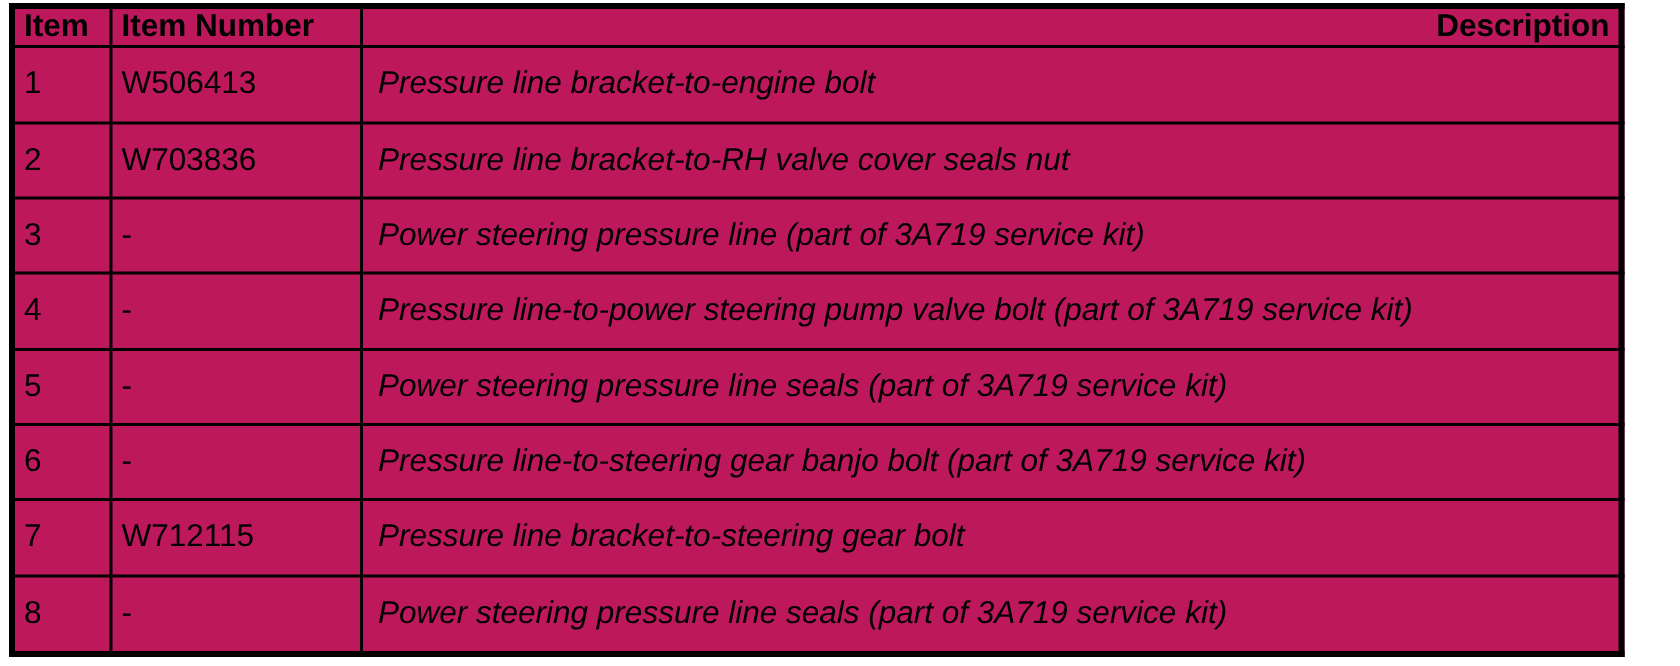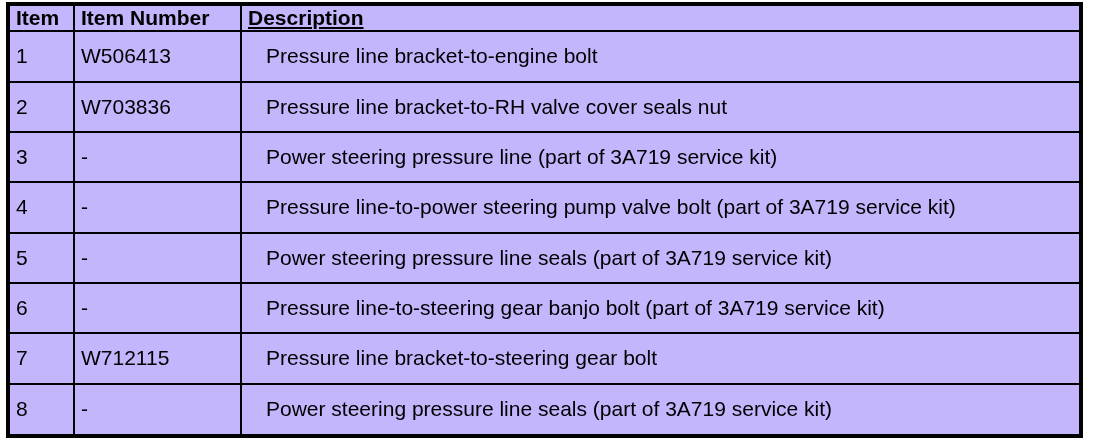--- a/index.html
+++ b/index.html
@@ -17,47 +17,47 @@
   }
   table.parts-table {
     position: absolute;
     left: 6px;
     top: 2px;
     width: 1077px;
     height: 436px;
     border-collapse: collapse;
     table-layout: fixed;
     border: 4px solid #000000;
-    background: #c4b5fd;
+    background: #be185d;
   }
   .parts-table th,
   .parts-table td {
     border: 2px solid #000000;
     vertical-align: middle;
     font-size: 21px;
     line-height: 1.15;
     white-space: nowrap;
     overflow: hidden;
   }
   .parts-table th {
     font-weight: bold;
     text-align: left;
     padding: 0 6px;
   }
   .parts-table th.col-desc {
-    text-align: left;
-    text-decoration: underline;
+    text-align: right;
   }
   .parts-table td {
     padding: 0 6px;
     text-align: left;
     font-weight: normal;
   }
   .parts-table td.col-desc {
-    padding: 0 24px;
+    padding: 0 10px;
+    font-style: italic;
   }
   col.c-item { width: 66px; }
   col.c-part { width: 167px; }
   col.c-desc { width: auto; }
 </style>
 </head>
 <body>
 
 <table class="parts-table">
   <colgroup>

